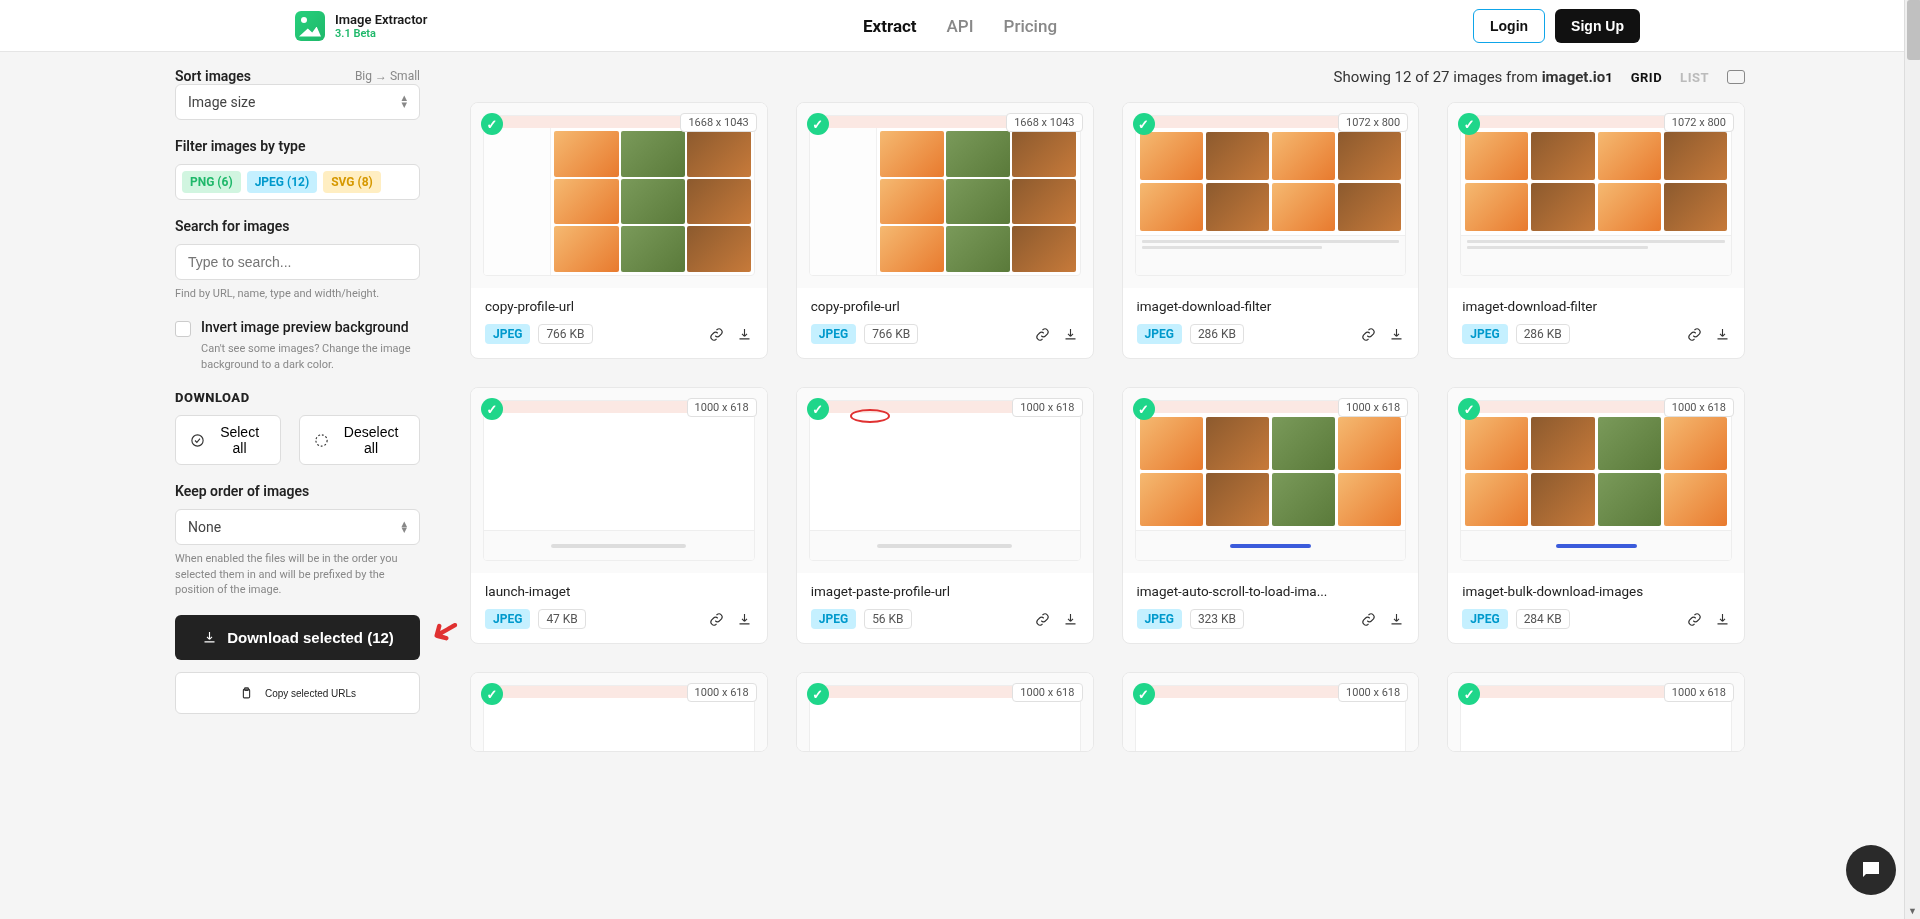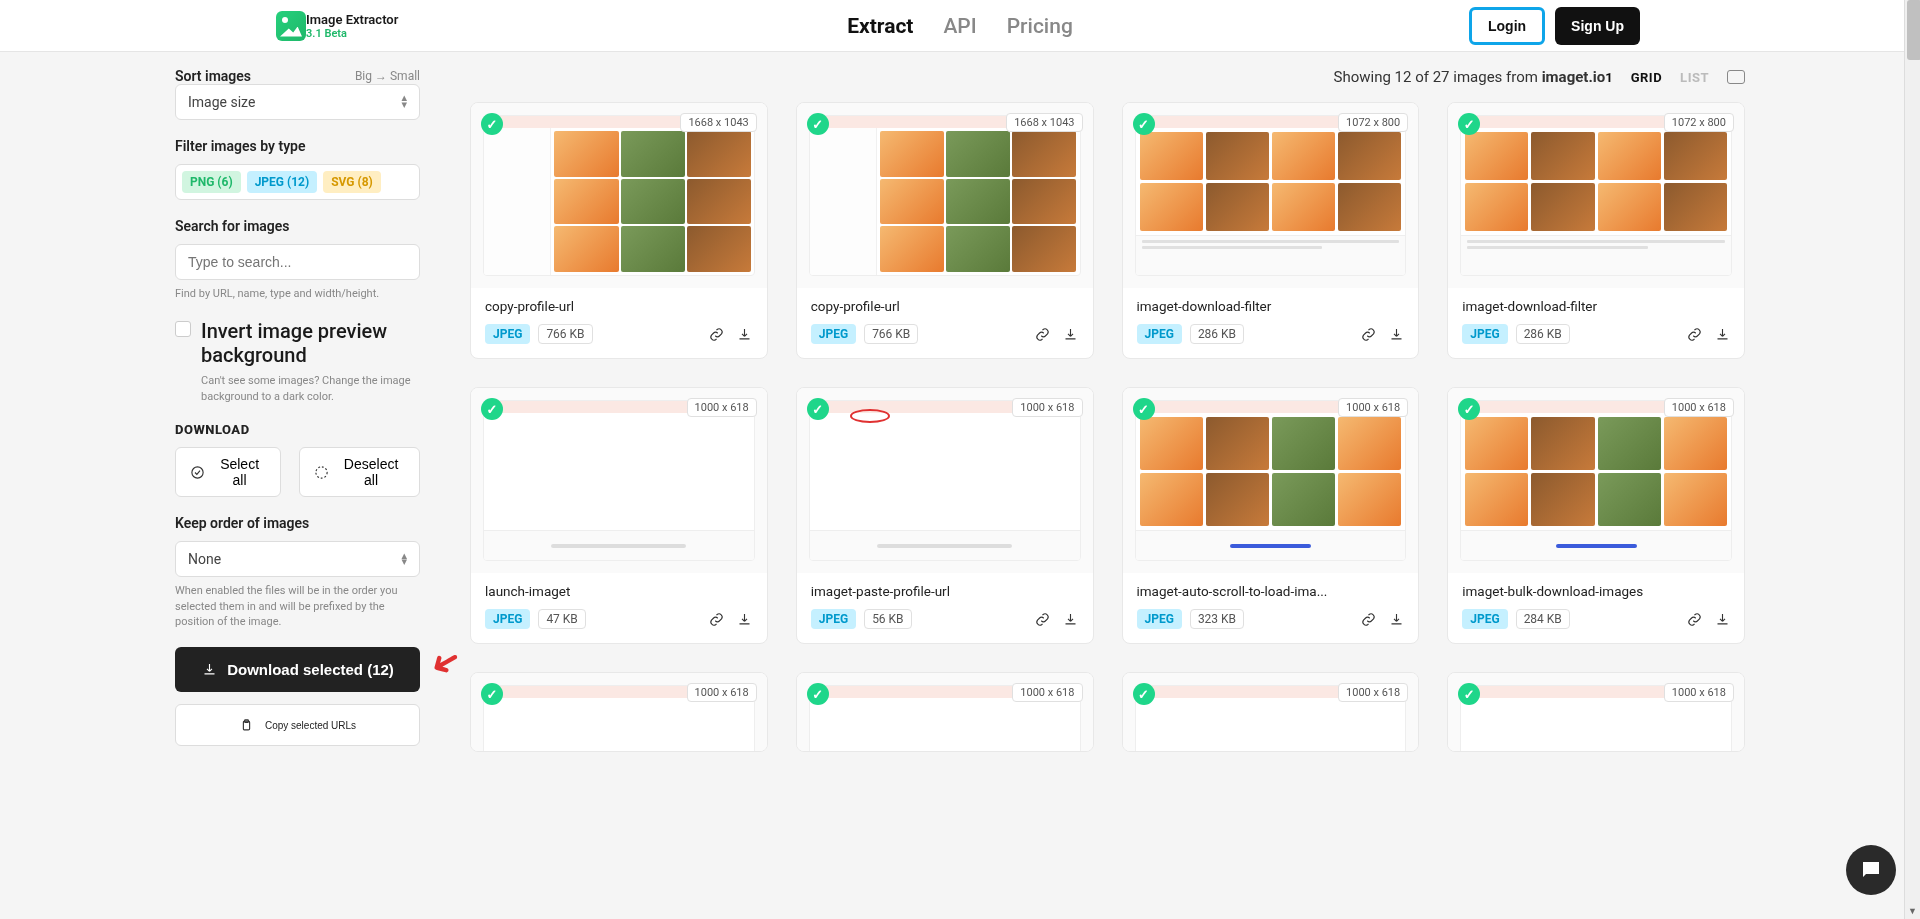--- a/index.html
+++ b/index.html
@@ -1,32 +1,32 @@
 <!DOCTYPE html>
 <html><head>
 <meta charset="utf-8">
 <style>
 * { box-sizing: border-box; margin: 0; padding: 0; }
 body { font-family: -apple-system, BlinkMacSystemFont, "Segoe UI", Roboto, sans-serif; background: #f5f5f5; color: #1a1a1a; overflow-x: hidden; }
 
 .header { background: #fff; border-bottom: 1px solid #e5e5e5; height: 52px; display: flex; align-items: center; padding: 0 280px 0 280px; position: relative; }
-.logo-block { display: flex; align-items: center; position: absolute; left: 276px; }
+.logo-block { display: flex; align-items: center; gap: 10px; position: absolute; left: 295px; }
 .logo-img { width: 30px; height: 30px; background: linear-gradient(135deg,#26d07c,#1fb86a); border-radius: 6px; position: relative; }
 .logo-img::before { content:''; position:absolute; top:6px; left:6px; width:6px; height:6px; background:#fff; border-radius:50%; }
 .logo-img::after { content:''; position:absolute; bottom:4px; left:4px; right:4px; height:10px; background:#fff; clip-path: polygon(0 100%, 40% 20%, 60% 60%, 80% 0, 100% 100%); }
 .logo-text .title { font-size: 13px; font-weight: 600; }
 .logo-text .sub { font-size: 11px; color: #1fb86a; font-weight: 600; }
 
 .nav { position: absolute; left: 50%; transform: translateX(-50%); display: flex; gap: 30px; }
-.nav a { text-decoration: none; color: #888; font-size: 21px; font-weight: 500; }
+.nav a { text-decoration: none; color: #888; font-size: 17px; font-weight: 500; }
 .nav a.active { color: #111; font-weight: 700; }
 
 .header-actions { position: absolute; right: 280px; display: flex; gap: 10px; }
 .btn { border-radius: 6px; padding: 8px 16px; font-size: 14px; font-weight: 600; cursor: pointer; border: none; }
-.btn-outline { background: #fff; border: 3px solid #0ea5e9; color: #111; }
+.btn-outline { background: #fff; border: 1px solid #0ea5e9; color: #111; }
 .btn-dark { background: #111; color: #fff; }
 
 .main { display: flex; padding: 16px 175px 40px 175px; gap: 50px; align-items: flex-start; }
 
 .sidebar { width: 245px; flex-shrink: 0; }
 .sidebar-section { margin-bottom: 18px; }
 .sidebar-row { display: flex; justify-content: space-between; align-items: center; margin-bottom: 0; }
 .sidebar-label { font-size: 14px; font-weight: 600; color: #222; }
 .sidebar-sub { font-size: 12px; color: #888; text-align: center; }
 .select { width: 100%; border: 1px solid #ddd; border-radius: 6px; padding: 9px 12px; font-size: 14px; background: #fff; display: flex; justify-content: space-between; align-items: center; color: #444; }
@@ -36,21 +36,21 @@
 .chip { font-size: 12px; font-weight: 700; padding: 4px 8px; border-radius: 4px; }
 .chip-png { background: #d1f5e0; color: #1fb86a; }
 .chip-jpeg { background: #c5f0ff; color: #0099cc; }
 .chip-svg { background: #ffeec2; color: #d69800; }
 
 .input { width: 100%; border: 1px solid #ddd; border-radius: 6px; padding: 9px 12px; font-size: 14px; color: #888; background: #fff; }
 .hint { font-size: 11px; color: #888; margin-top: 6px; line-height: 1.4; }
 
 .checkbox-row { display: flex; align-items: flex-start; gap: 10px; }
 .checkbox { width: 16px; height: 16px; border: 1px solid #ccc; border-radius: 3px; margin-top: 2px; flex-shrink: 0; background: #fff; }
-.checkbox-label { font-size: 20px; font-weight: 500; }
+.checkbox-label { font-size: 14px; font-weight: 500; }
 
 .dl-heading { font-size: 13px; font-weight: 800; letter-spacing: 0.5px; color: #222; margin-bottom: 10px; }
 .btn-row { display: flex; gap: 18px; }
 .btn-out-sm { background: #fff; border: 1px solid #ddd; border-radius: 6px; padding: 8px 14px; font-size: 14px; display: flex; align-items: center; gap: 8px; cursor: pointer; }
 
 .btn-black-full { width: 100%; background: #222; color: #fff; border: none; border-radius: 6px; padding: 14px; font-size: 15px; font-weight: 600; display: flex; align-items: center; justify-content: center; gap: 10px; cursor: pointer; position: relative; }
 .btn-white-full { width: 100%; background: #fff; color: #222; border: 1px solid #ddd; border-radius: 6px; padding: 12px; font-size: 10px; font-weight: 500; display: flex; align-items: center; justify-content: center; gap: 10px; cursor: pointer; margin-top: 12px; }
 
 .arrow-annot { position: absolute; font-size: 36px; color: #e03131; top: -6px; right: -40px; transform: rotate(-20deg); pointer-events: none; }
 .arrow-annot::before { content: '➜'; display: inline-block; transform: scaleX(-1) rotate(10deg); }

